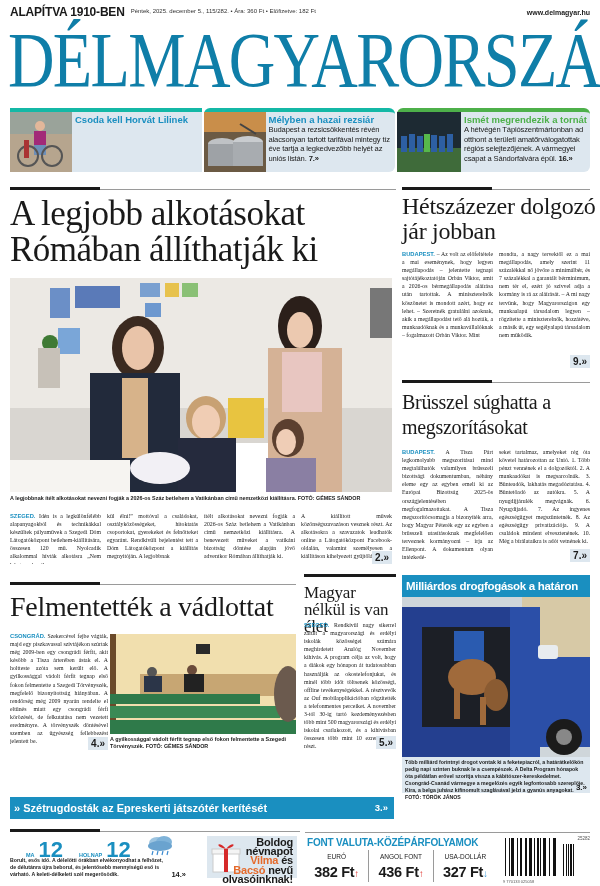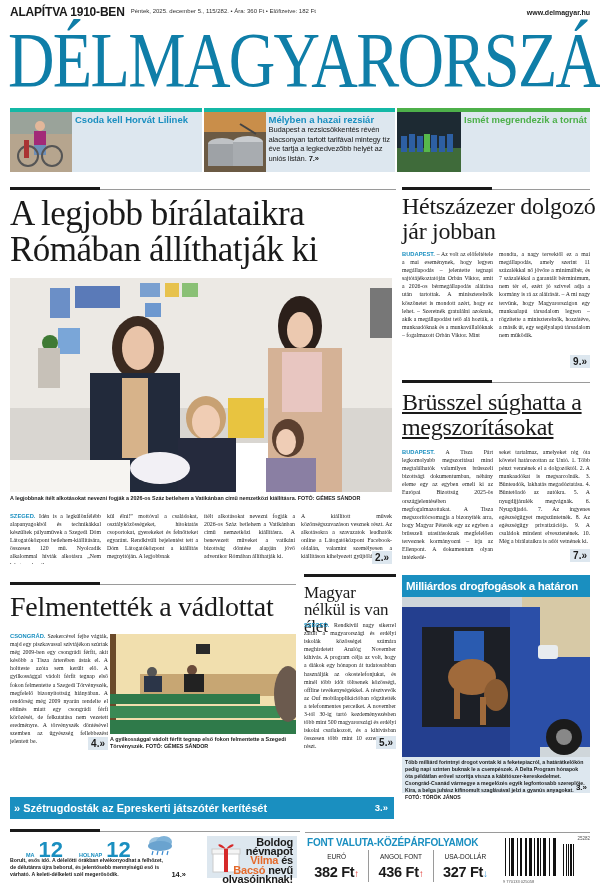--- a/index.html
+++ b/index.html
@@ -15,21 +15,21 @@
   .masthead-title { font-family: "Liberation Serif", serif; font-size: 79px; color: #0f7ea8; letter-spacing: -2px; line-height: 88px; white-space: nowrap; transform: scaleX(0.815); transform-origin: left center; display: block; }
 
   .teasers { position: absolute; left: 10px; top: 108px; width: 580px; height: 64px; display: flex; }
   .teaser { flex: 1; display: flex; background: #dde7ef; border-top: 4px solid #14b8a6; height: 64px; }
   .teaser.green { border-top-color: #4db04a; }
   .teaser .thumb { width: 62px; height: 60px; flex-shrink: 0; position: relative; overflow: hidden; }
   .teaser .tcontent { padding: 2px 3px; }
   .teaser .tt { font-weight: bold; font-size: 9.5px; color: #1a8fc0; line-height: 11px; white-space: nowrap; }
   .teaser.green .tt { color: #4db04a; }
   .teaser .tb { font-size: 7.6px; line-height: 9.6px; color: #1a1a1a; letter-spacing: -0.15px; }
-  .teaser + .teaser { margin-left: 2px; }
+  .teaser + .teaser { margin-left: 2px; border-radius: 6px; }
 
   .rule-top { position: absolute; height: 1px; background: #9a9a9a; }
   .rule-bold { position: absolute; height: 3px; background: #1a1a1a; }
 
   .h-serif { font-family: "Liberation Serif", serif; color: #1a1a1a; font-weight: normal; }
   .lead-title { position: absolute; left: 10px; top: 196px; width: 385px; font-size: 35px; line-height: 36px; letter-spacing: -0.5px; }
   .lead-photo { position: absolute; left: 10px; top: 278px; width: 382px; height: 214px; overflow: hidden; background: #e6e2dd; }
   .caption { font-size: 5.4px; font-weight: bold; color: #1a1a1a; line-height: 7px; }
   .lead-caption { position: absolute; left: 10px; top: 495px; width: 380px; }
 
@@ -37,21 +37,21 @@
   .dateline { font-family: "Liberation Sans", sans-serif; font-weight: bold; color: #1a8fc0; font-size: 5.8px; }
   .pageref { display: inline-block; background: #dde7ef; font-family: "Liberation Sans", sans-serif; font-weight: bold; font-size: 10px; color: #1a1a1a; padding: 0 3px; line-height: 13px; }
 
   .lead-text { position: absolute; left: 10px; top: 512px; width: 382px; height: 52px; display: flex; gap: 6px; }
   .lead-text .col { flex: 1; overflow: hidden; position: relative; }
 
   .side-title1 { position: absolute; left: 402px; top: 194px; width: 196px; font-size: 24px; line-height: 25px; letter-spacing: -0.3px; }
   .side-text1 { position: absolute; left: 402px; top: 250px; width: 188px; height: 118px; display: flex; gap: 6px; }
   .side-text1 .col { flex: 1; overflow: hidden; position: relative; }
 
-  .side-title2 { position: absolute; left: 402px; top: 390px; width: 196px; font-size: 24px; line-height: 25px; letter-spacing: -0.3px; text-decoration: underline; }
+  .side-title2 { position: absolute; left: 402px; top: 390px; width: 196px; font-size: 20px; line-height: 25px; letter-spacing: -0.3px; }
   .side-text2 { position: absolute; left: 402px; top: 448px; width: 188px; height: 114px; display: flex; gap: 6px; }
   .side-text2 .col { flex: 1; overflow: hidden; position: relative; }
 
   .ref-abs { position: absolute; right: 0; bottom: 0; }
 
   .story3-title { position: absolute; left: 10px; top: 592px; width: 296px; font-size: 28px; line-height: 30px; letter-spacing: -0.3px; white-space: nowrap; }
   .story3-text { position: absolute; left: 10px; top: 632px; width: 98px; height: 118px; overflow: hidden; }
   .story3-photo { position: absolute; left: 110px; top: 634px; width: 186px; height: 100px; overflow: hidden; background: #e9d8a8; }
   .story3-caption { position: absolute; left: 110px; top: 736px; width: 186px; }
 
@@ -155,27 +155,28 @@
           <rect x="20" y="24" width="6" height="16"></rect>
             <rect x="34" y="23" width="6" height="17"></rect>
           <rect x="42" y="24" width="6" height="16"></rect>
             <rect x="50" y="22" width="6" height="18"></rect>
         </g>
         <rect x="27" y="22" width="6" height="18" fill="#57b84b"></rect>
       </svg>
     </div>
     <div class="tcontent">
       <div class="tt">Ismét megrendezik a tornát</div>
+      <div class="tb"><span>A hétvégén Tápiószentmártonban ad otthont a területi amatőrválogatottak régiós selejtezőjének. A vármegyei csapat a Sándorfalvára épül.</span> <b>16.»</b></div>
     </div>
   </div>
 </div>
 
 <div class="rule-top" style="left:10px; top:189px; width:386px;"></div>
 <div class="rule-bold" style="left:10px; top:187px; width:90px;"></div>
-<h1 class="h-serif lead-title">A legjobb bírálataikra Rómában állíthatják ki</h1>
+<h1 class="h-serif lead-title">A legjobb alkotásokat Rómában állíthatják ki</h1>
 
 <div class="lead-photo">
   <svg width="382" height="214" viewBox="0 0 382 214">
     <rect width="382" height="214" fill="#ece9e4"></rect>
     <rect x="0" y="130" width="382" height="84" fill="#d9d6d1"></rect>
     <rect x="40" y="10" width="20" height="30" fill="#6b8fc7"></rect>
     <rect x="65" y="8" width="45" height="22" fill="#5a7ab8"></rect>
     <rect x="130" y="5" width="20" height="14" fill="#7aa0d0"></rect>
     <rect x="155" y="5" width="14" height="14" fill="#e7c24d"></rect>
     <rect x="172" y="5" width="16" height="14" fill="#8ac075"></rect>

